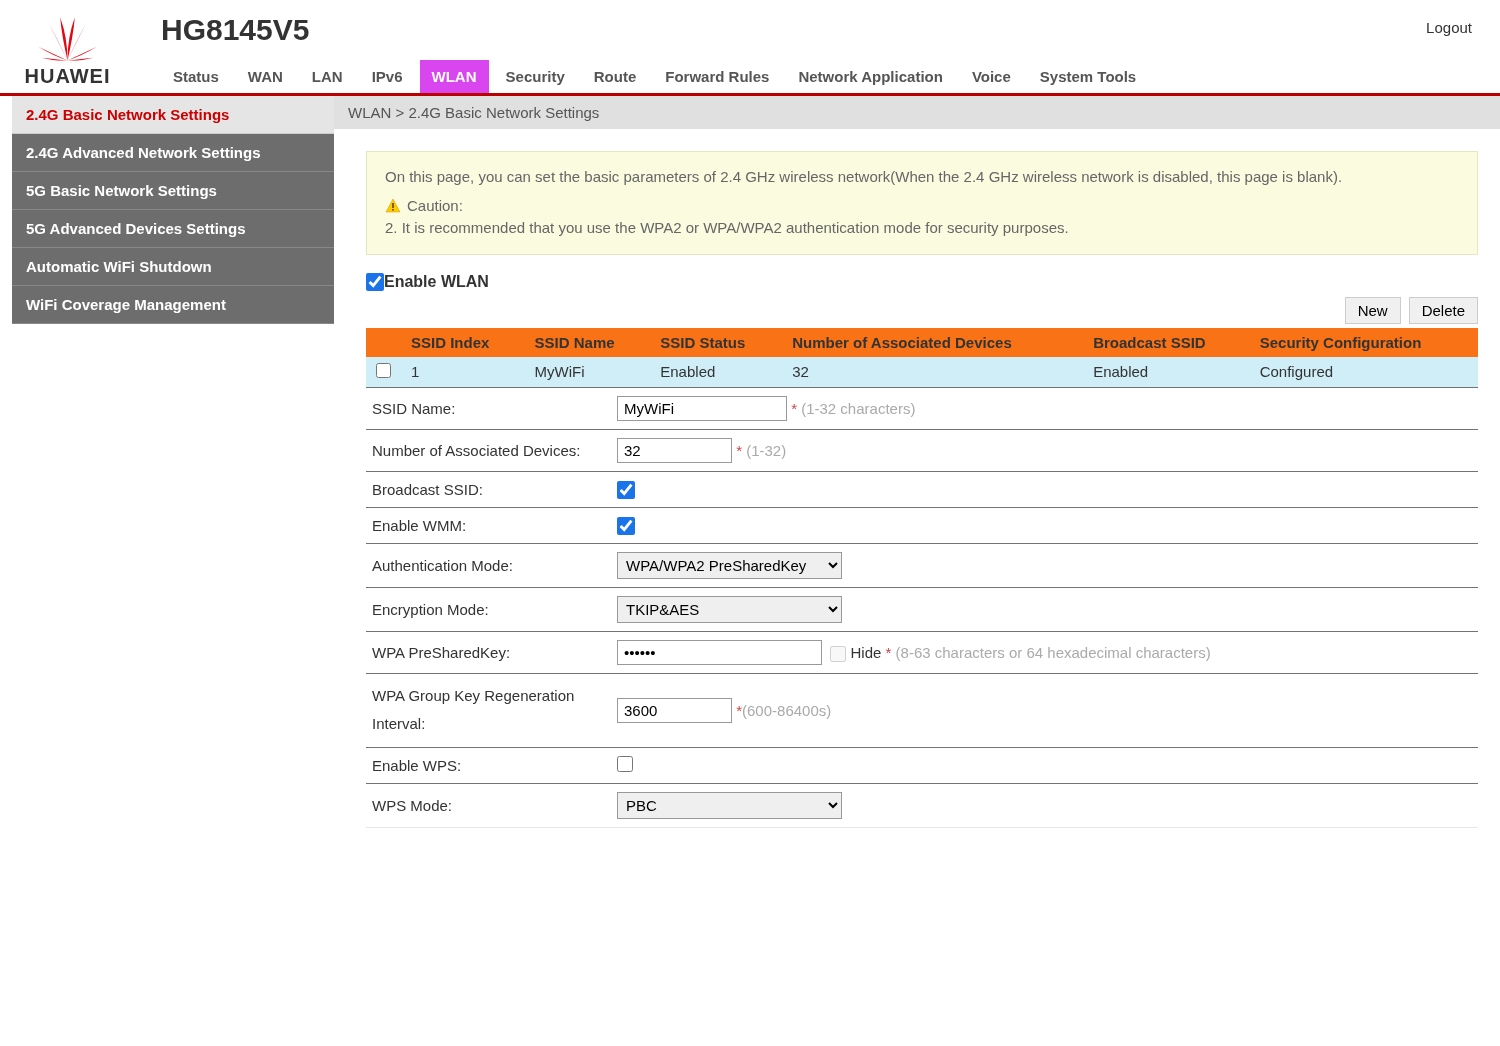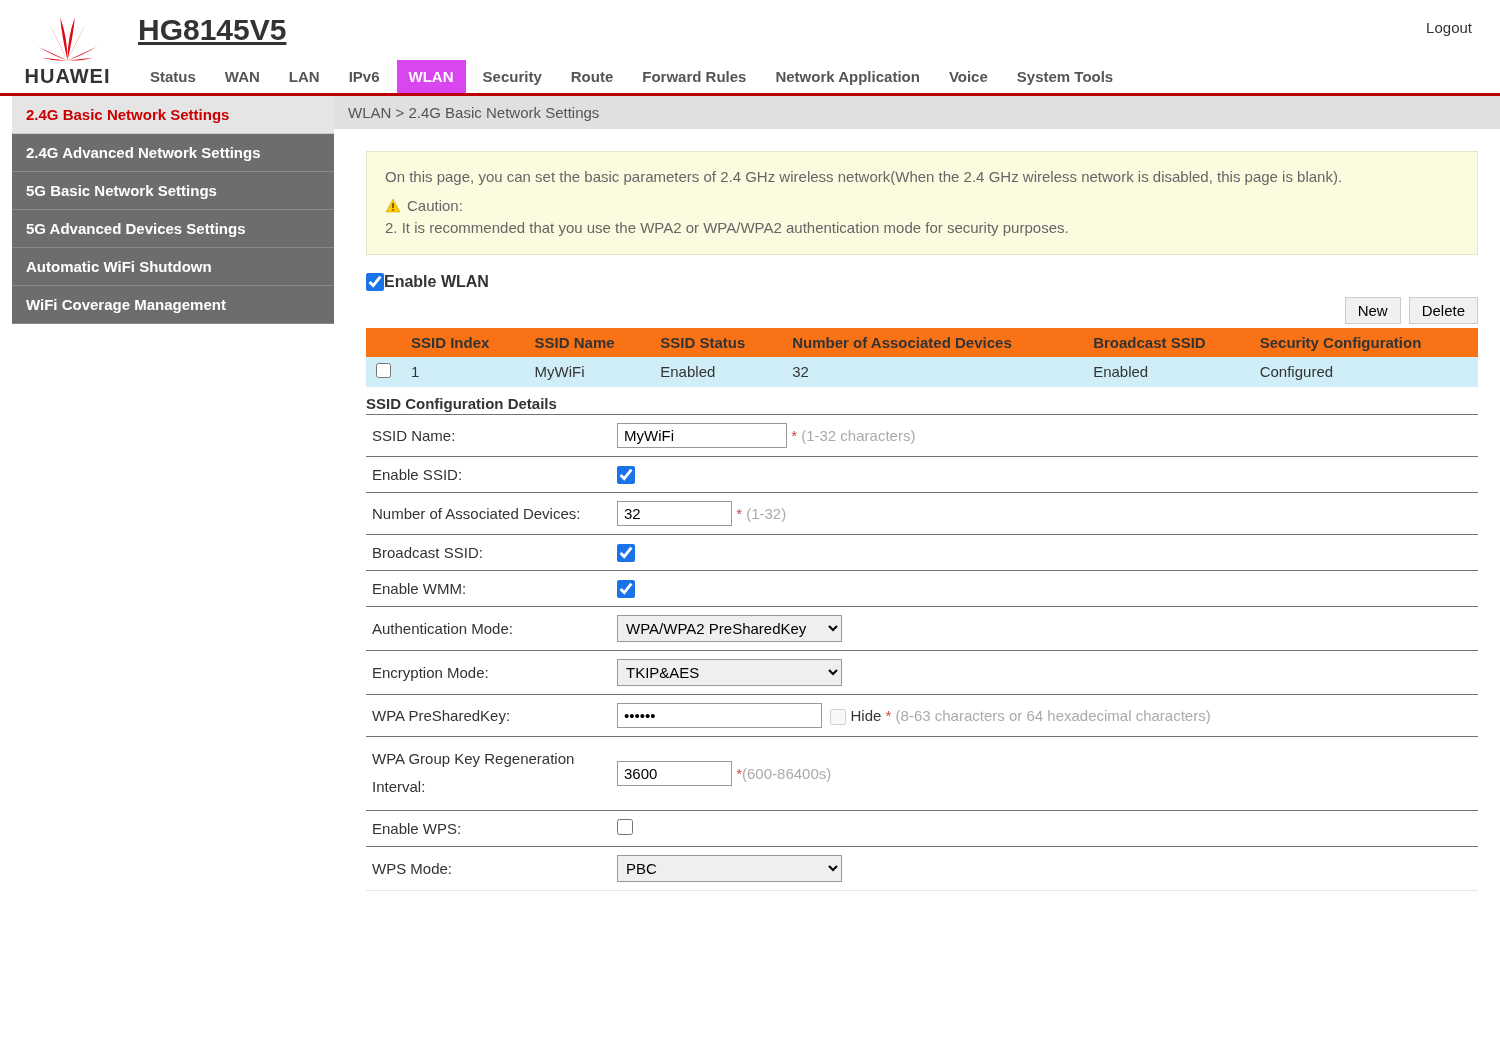--- a/index.html
+++ b/index.html
@@ -1,25 +1,25 @@
 <!DOCTYPE html>
 <html><head>
   <meta charset="utf-8">
   <style>
     * { box-sizing: border-box; margin: 0; padding: 0; }
     body { font-family: Arial, Helvetica, sans-serif; font-size: 14px; color: #333; background: #fff; width: 1500px; }
     
     
     .header { display: flex; align-items: center; padding: 10px 20px 0 20px; border-bottom: 3px solid #b00; position: relative; }
-    .logo-area { display: flex; flex-direction: column; align-items: center; margin-right: 23px; margin-bottom: 5px; }
+    .logo-area { display: flex; flex-direction: column; align-items: center; margin-right: 46px; margin-bottom: 5px; }
     .logo-icon { width: 95px; height: 55px; }
     .logo-text { font-size: 20px; font-weight: bold; color: #333; letter-spacing: 1px; }
     .header-right { display: flex; flex-direction: column; flex: 1; justify-content: space-between; min-height: 82px; }
     .title-row { display: flex; justify-content: space-between; align-items: flex-start; }
-    .model-title { font-size: 30px; font-weight: bold; color: #333; margin-top: 2px; text-decoration: underline;}
+    .model-title { font-size: 30px; font-weight: bold; color: #333; margin-top: 2px;}
     .logout { font-size: 15px; color: #333; cursor: pointer; margin-right: 8px; margin-top: 8px;}
     .nav-tabs { display: flex; gap: 5px; align-items: flex-end; }
     .nav-tab { padding: 8px 12px; font-size: 15px; font-weight: bold; color: #555; cursor: pointer; }
     .nav-tab.active { background: #d946ef; color: #fff; }
     
     
     .content-row { display: flex; padding-left: 12px; }
     .sidebar { width: 322px; flex-shrink: 0; }
     .side-item { padding: 10px 14px; font-size: 15px; font-weight: bold; background: #6d6d6d; color: #fff; border-bottom: 1px solid #888; cursor: pointer; }
     .side-item.selected { background: #e5e5e5; color: #c00; border-bottom: 1px solid #ccc; }
@@ -155,34 +155,29 @@
             <td>1</td>
             <td>MyWiFi</td>
             <td>Enabled</td>
             <td>32</td>
             <td>Enabled</td>
             <td>Configured</td>
           </tr>
         </tbody>
       </table>
 
-      <div class="section-title">SSID Configuration Details</div>
 
       <table class="cfg-table">
         <tbody>
             <tr>
           <td class="label">SSID Name:</td>
           <td>
             <input type="text" style="width: 170px;" value="MyWiFi">
             <span class="hint"><span class="star"> * </span><span>(1-32 characters)</span></span>
           </td>
-        </tr>
-        <tr>
-          <td class="label">Enable SSID:</td>
-          <td><input type="checkbox" class="cfg-cb" checked="" style=""></td>
         </tr>
         <tr>
           <td class="label">Number of Associated Devices:</td>
           <td>
             <input type="text" style="width: 115px;" value="32">
             <span class="hint"><span class="star"> * </span><span>(1-32)</span></span>
           </td>
         </tr>
         <tr>
           <td class="label">Broadcast SSID:</td>

